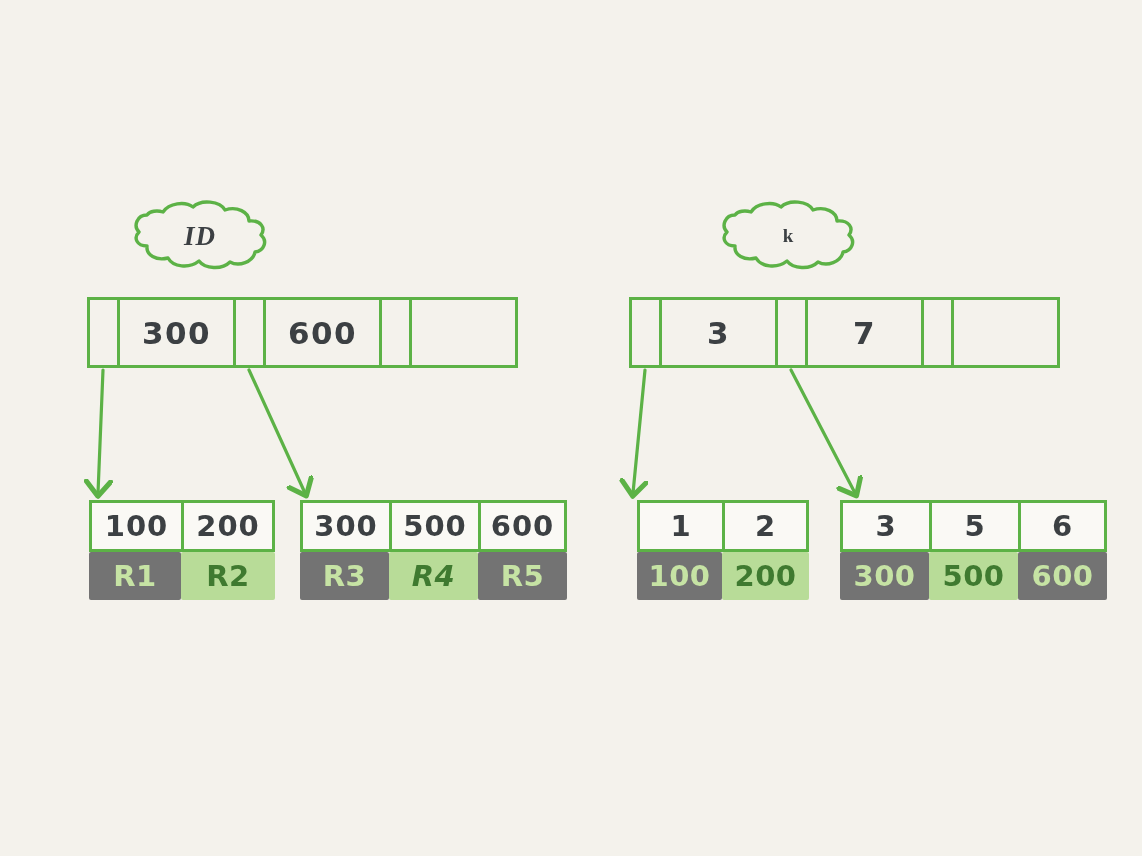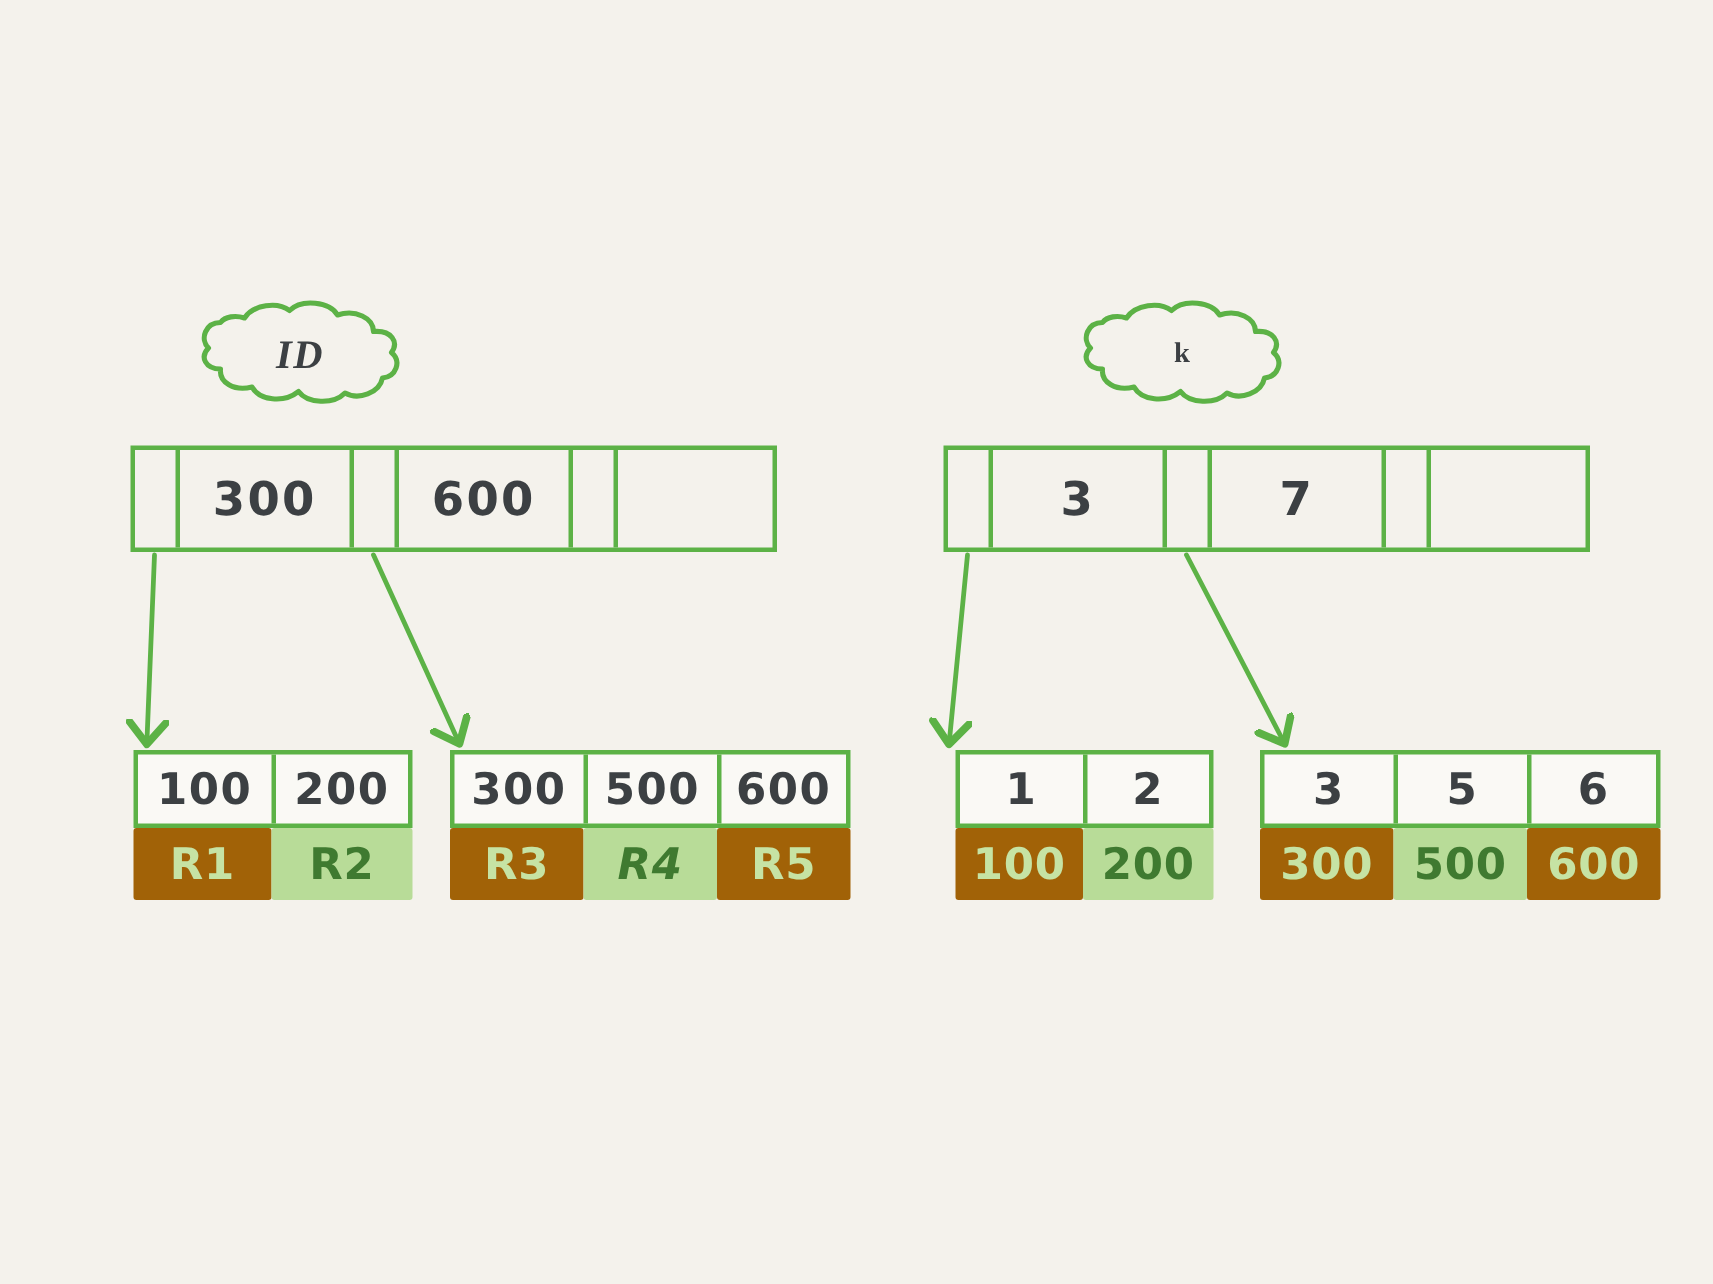--- a/index.html
+++ b/index.html
@@ -130,21 +130,21 @@
     display: flex;
     align-items: center;
     justify-content: center;
     font-family: "DejaVu Sans", sans-serif;
     font-size: 29px;
     font-weight: 600;
     letter-spacing: 0.5px;
     border-radius: 2px;
   }
   .leaf-val-cell.dark {
-    background: #a16207;
+    background: #737373;
     color: #c6e3a4;
   }
   .leaf-val-cell.light {
     background: #b8dc98;
     color: #3f7a30;
   }
 </style>
 </head>
 <body>
 

